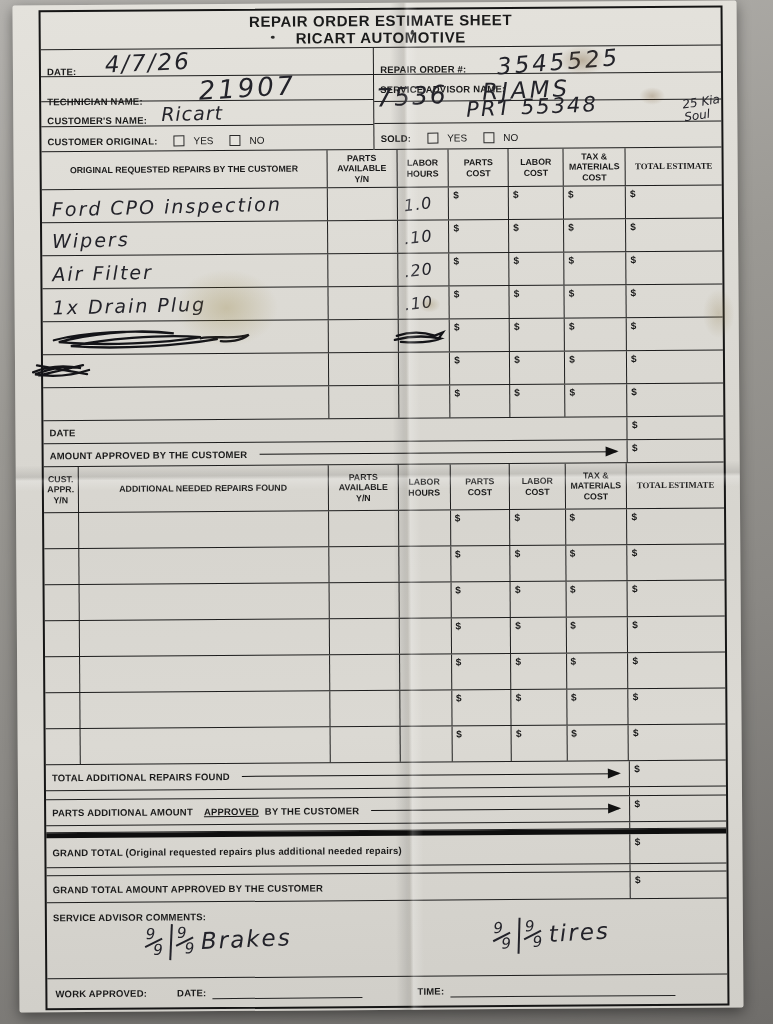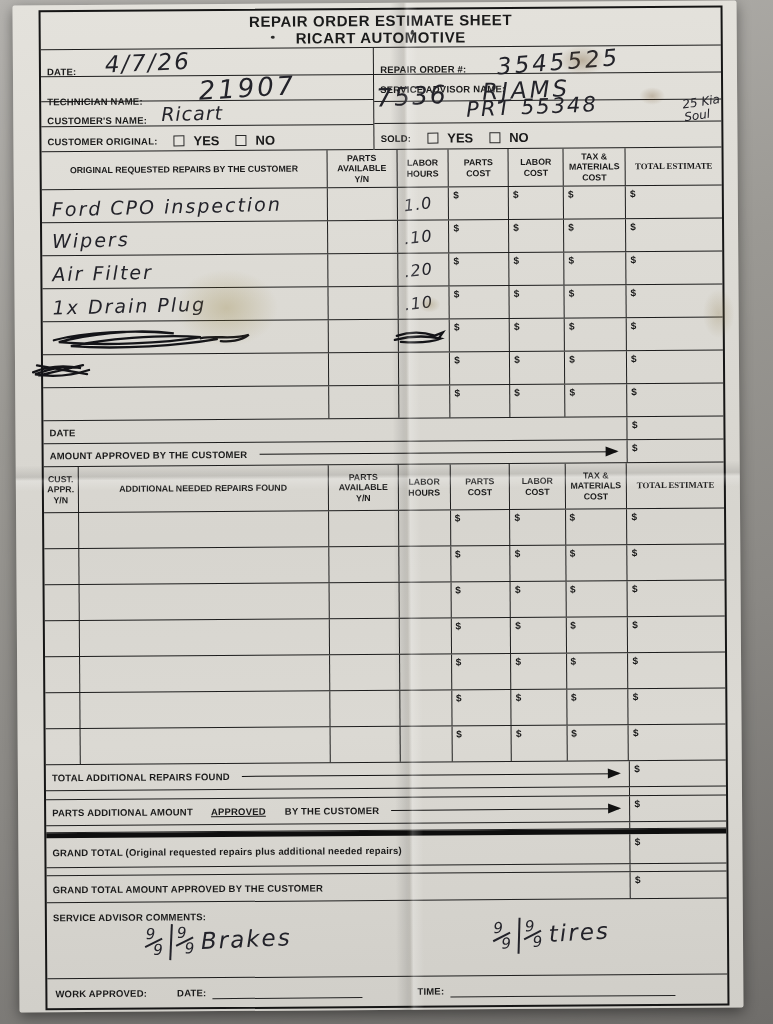--- a/index.html
+++ b/index.html
@@ -32,21 +32,21 @@
 
   
   .info-grid { display:grid; grid-template-columns:49% 51%; }
   .info-left { border-right:1.4px solid #1d1d1d; }
   .irow { position:relative; border-bottom:1.4px solid #1d1d1d; padding:4px 0 0 6px; overflow:visible; }
   .il1{height:27px} .il2{height:25px} .il3{height:25px} .il4{height:25px}
   .ir1{height:27px} .ir2{height:27px} .ir3{height:22px} .ir4{height:26px}
   .lbl { font-size:9.5px; font-weight:bold; letter-spacing:0.2px; }
   .checks { display:flex; align-items:center; gap:6px; }
   .cb { display:inline-block; width:11px; height:11px; border:1.4px solid #2a2a2a; background:#e6e4de; margin:0 3px 0 10px; }
-  .cb-lb { font-size:13px; font-weight:bold; }
+  .cb-lb { font-size:10px; font-weight:normal; }
 
   
   .hw { font-family:"DejaVu Sans",sans-serif; font-style:italic; color:#23232a; white-space:nowrap; display:inline-block; }
   .hw-date { font-size:23px; margin-left:24px; transform:rotate(-2deg) translateY(-4px); letter-spacing:2px; }
   .hw-tech { font-size:26px; margin-left:52px; transform:rotate(-3deg) translateY(-7px); letter-spacing:3px; }
   .hw-cust { font-size:19px; margin-left:10px; transform:rotate(-1deg) translateY(-3px); letter-spacing:1px; }
   .hw-ro { font-size:23px; margin-left:26px; transform:rotate(-4deg) translateY(-2px); letter-spacing:3px; }
   .hw-code { position:absolute; left:2px; top:7px; font-size:25px; transform:rotate(-3deg); letter-spacing:2px; z-index:3; }
   .hw-adv { position:absolute; left:108px; top:3px; font-size:23px; transform:rotate(-2deg); letter-spacing:3px; z-index:3; }
   .hw-part { position:absolute; left:92px; top:-6px; font-size:21px; transform:rotate(-2deg); letter-spacing:2px; z-index:3; }
@@ -73,22 +73,22 @@
   .wrow { display:grid; grid-template-columns:85.8% 14.2%; border-bottom:1.4px solid #1d1d1d; }
   .wmain { display:flex; align-items:center; padding-left:6px; }
   .wmoney { position:relative; border-left:1.4px solid #1d1d1d; }
   .total-row { height:23px; } .approved-row { height:23px; }
   .arrow-row { height:26px; } .sp1 { height:9px; } .sp2 { height:7px; } .sp3 { height:8px; }
   .thick-rule { height:5px; background:#0e0e0e; }
   .gt-row { height:30px; } .ga-row { height:27px; }
   .aline { flex:1; height:0; border-top:1.7px solid #111; position:relative; margin:0 10px 0 12px; }
   .aline::after { content:''; position:absolute; right:-2px; top:-6px; width:0; height:0;
                   border-left:13px solid #111; border-top:5px solid transparent; border-bottom:5px solid transparent; }
-  .und { text-decoration:underline; margin-left:18px; }
-  .after-gap { margin-left:19px; }
+  .und { text-decoration:underline; margin-left:11px; }
+  .after-gap { margin-left:6px; }
 
   
   .scrib { position:absolute; stroke:#141418; stroke-width:2.3; fill:none; stroke-linecap:round; }
   .scrib-big { left:6px; top:4px; }
   .scrib-small { left:-14px; top:6px; }
   .scrib-hours { left:-6px; top:8px; }
 
   
   .comments { position:relative; height:76px; border-bottom:1.6px solid #1d1d1d; padding:4px 0 0 6px; }
   .note { position:absolute; display:flex; align-items:center; gap:7px; color:#23232a; }

